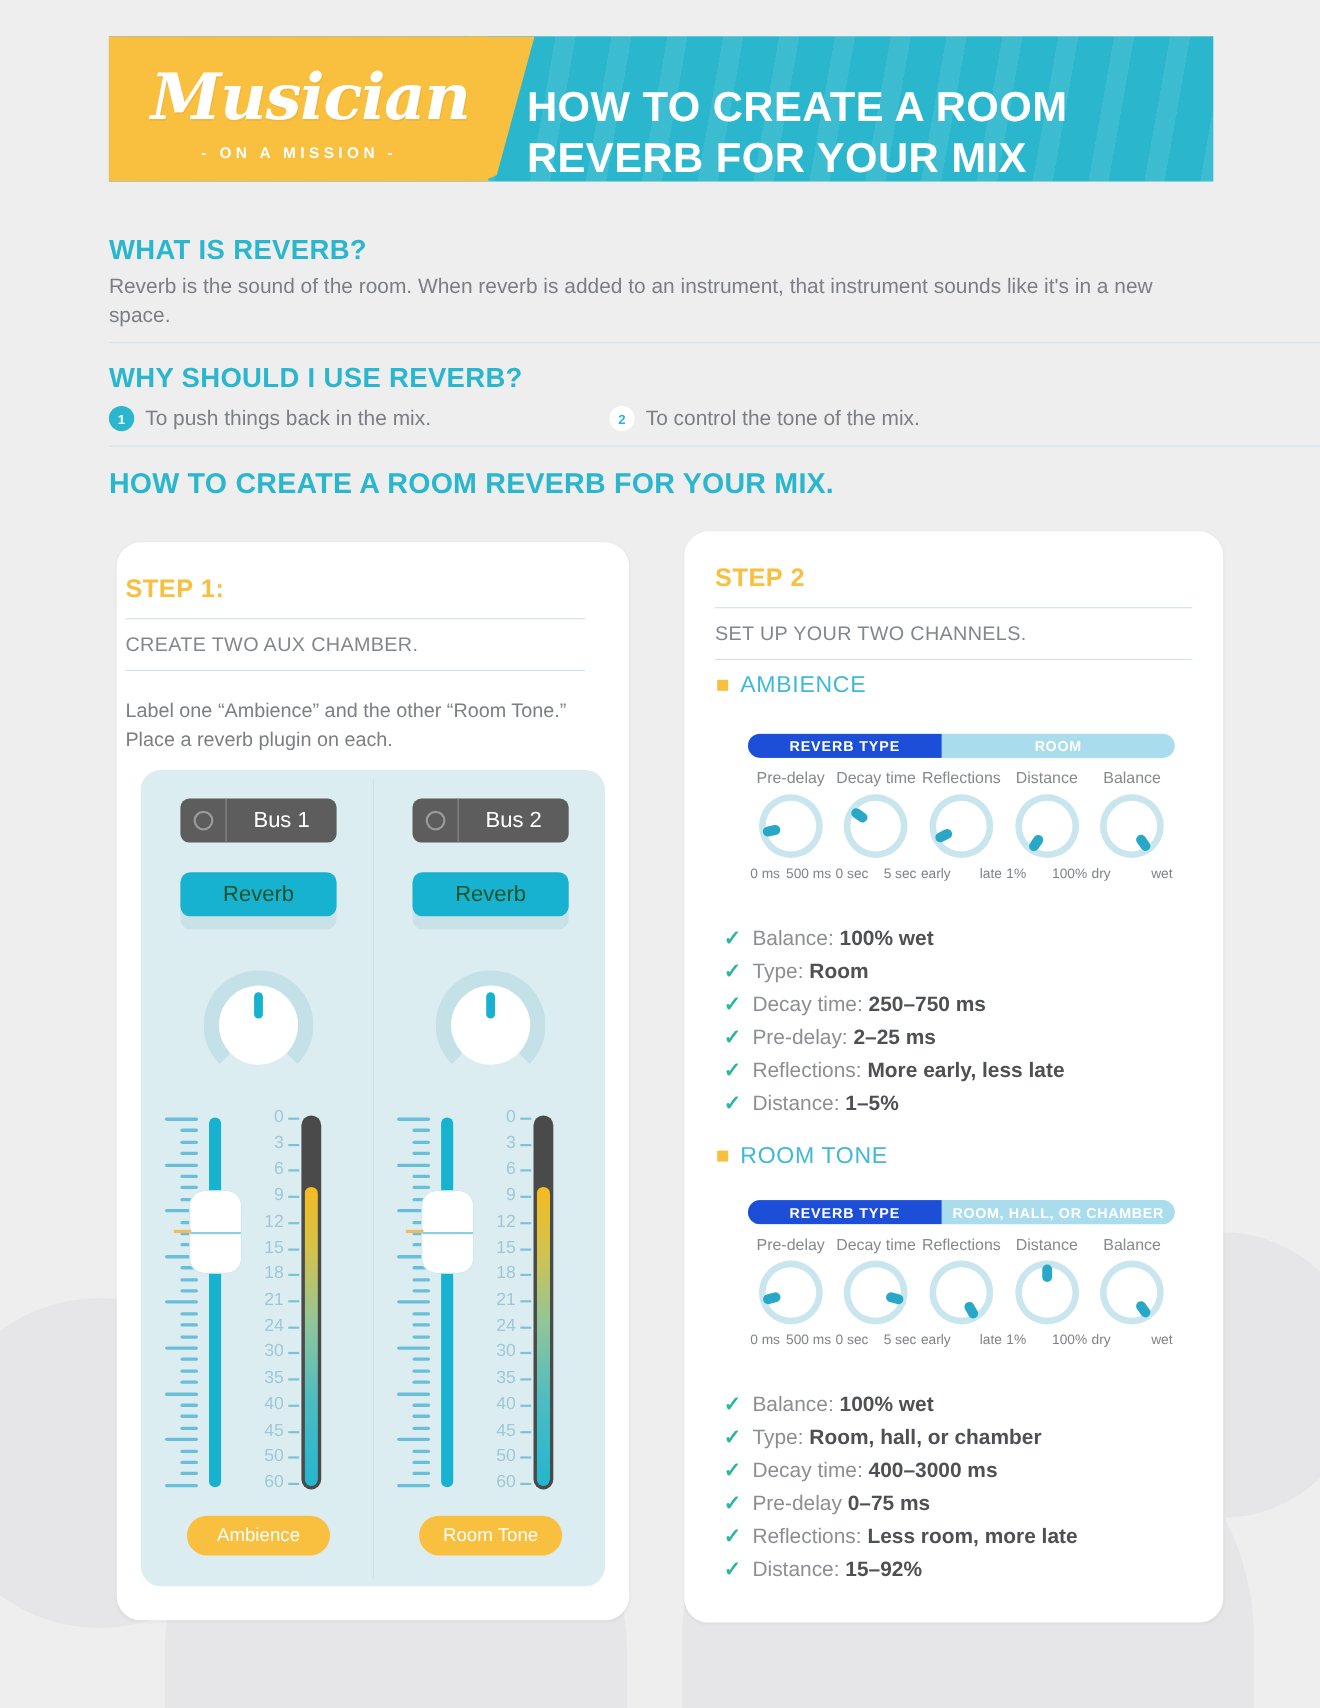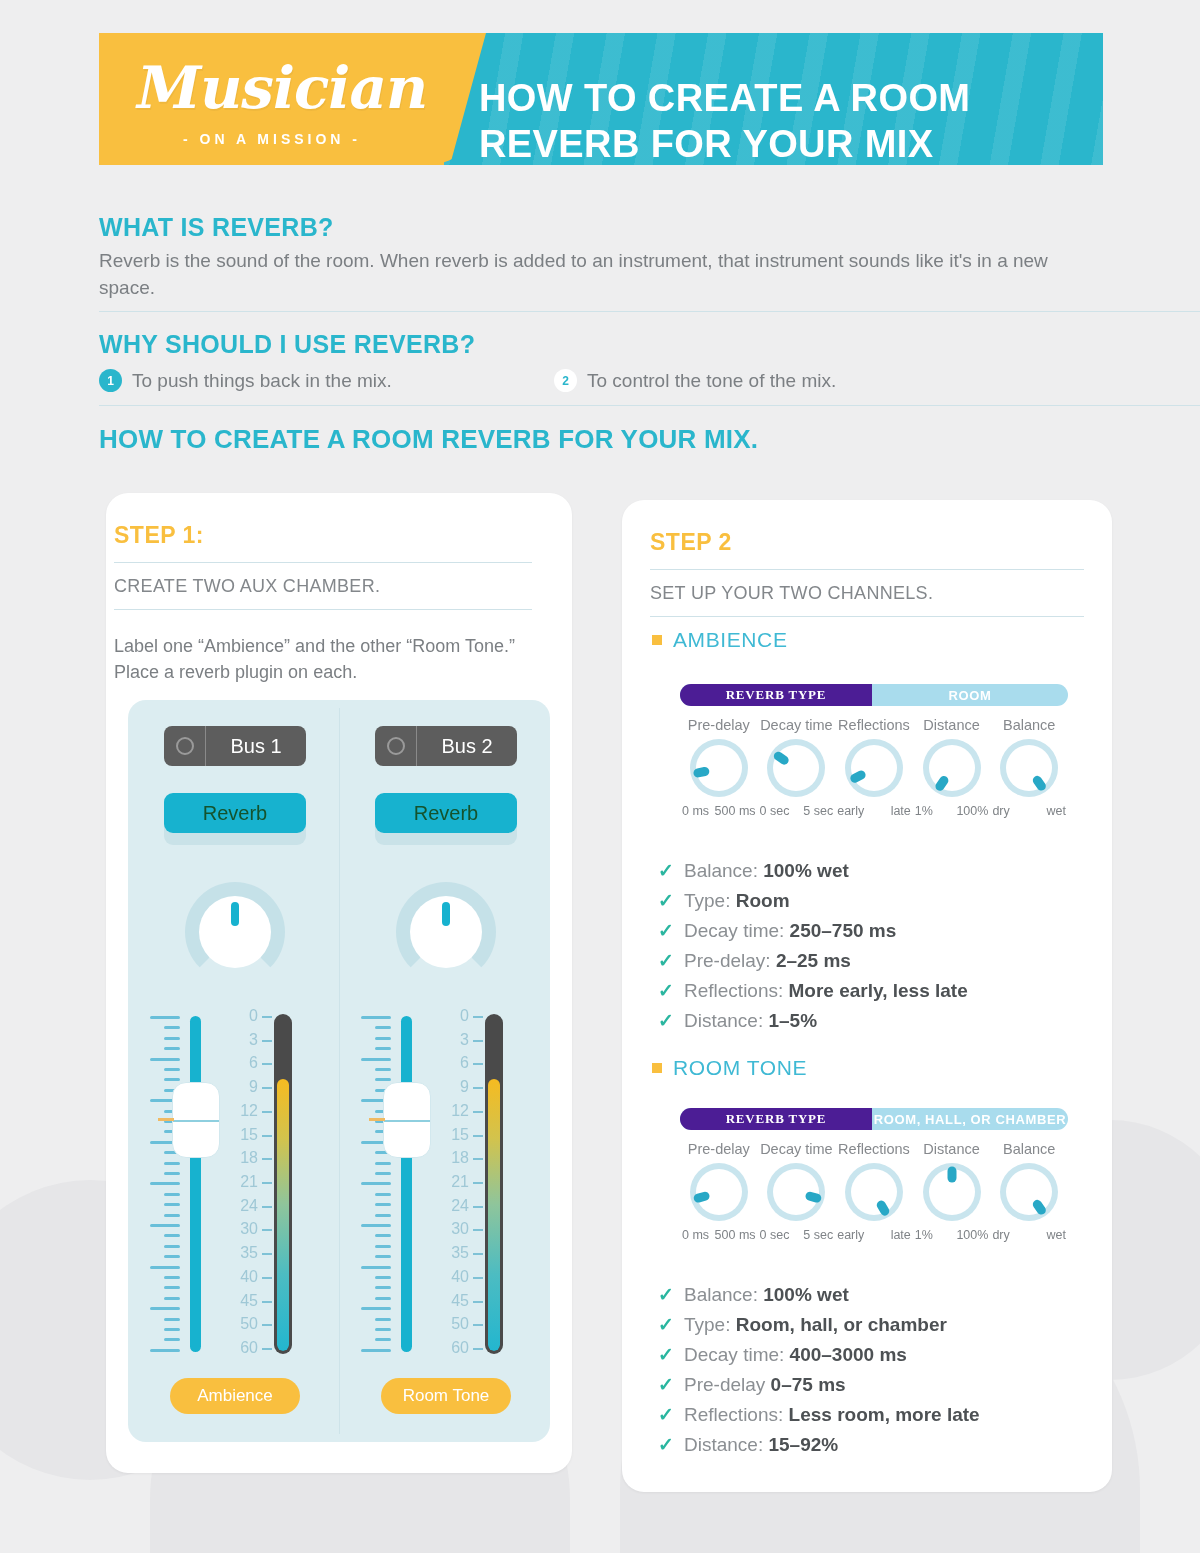--- a/index.html
+++ b/index.html
@@ -86,21 +86,21 @@
     position: absolute; left: 99px; top: 424px;
     color: #2ab6cc; font-weight: bold; font-size: 26px; letter-spacing: 0.2px;
   }
 
   
   .card {
     position: absolute; background: #ffffff; border-radius: 22px;
     box-shadow: 0 1px 3px rgba(0,0,0,0.05);
   }
   #card1 { left: 106px; top: 493px; width: 466px; height: 980px; }
-  #card2 { left: 622px; top: 500px; width: 490px; height: 992px; }
+  #card2 { left: 622px; top: 483px; width: 490px; height: 992px; }
 
   .step-label { color: #f9bf3f; font-weight: bold; font-size: 23px; letter-spacing: 0.5px; }
   .step-sub { color: #83878b; font-size: 18px; letter-spacing: 0.3px; }
   .card-rule { height: 1px; background: #cfe2e8; }
   .step-body { color: #7b7f83; font-size: 18px; line-height: 1.46; }
 
   
   .mixer {
     position: absolute; left: 22px; top: 207px; width: 422px; height: 742px;
     background: #dcedf1; border-radius: 18px; display: flex;
@@ -198,22 +198,22 @@
   .subhead { display: flex; align-items: center; }
   .sq { width: 10px; height: 10px; background: #f9bf3f; margin-right: 11px; }
   .subhead-txt { color: #3fb9d4; font-size: 21px; letter-spacing: 0.6px; }
 
   .plugin { position: absolute; width: 388px; }
   .typebar {
     display: flex; height: 22px; border-radius: 11px; overflow: hidden;
     background: #a9dced;
   }
   .typebar .lbl {
-    width: 192px; background: #4c1d95; color: #fff; font-size: 13px; font-weight: bold;
-    display: flex; align-items: center; justify-content: center; letter-spacing: 0.8px; font-family: Liberation Serif, serif;
+    width: 176px; background: #1d4ed8; color: #fff; font-size: 13px; font-weight: bold;
+    display: flex; align-items: center; justify-content: center; letter-spacing: 0.8px;
   }
   .typebar .val {
     flex: 1; color: #ffffff; font-size: 13px; font-weight: bold;
     display: flex; align-items: center; justify-content: center; letter-spacing: 0.6px;
   }
 
   .knobrow { display: flex; margin-top: 11px; }
   .kcell { width: 77.6px; text-align: center; position: relative; }
   .kname { color: #86898d; font-size: 14.5px; margin-bottom: 6px; }
   .kdial {

